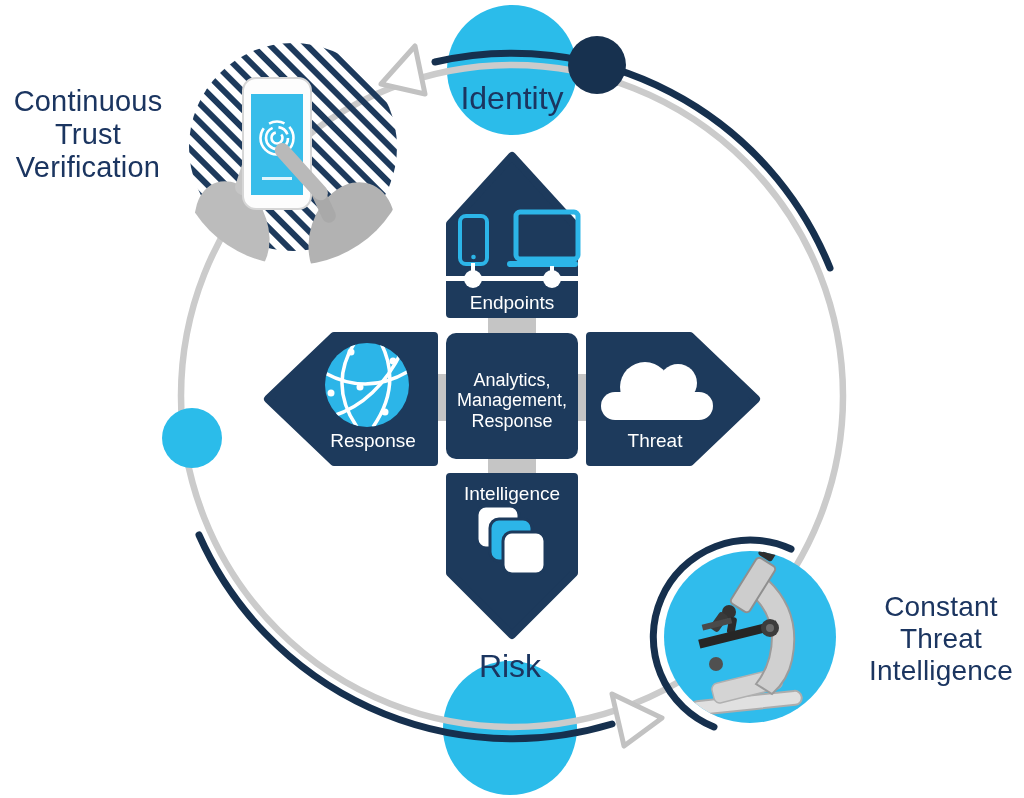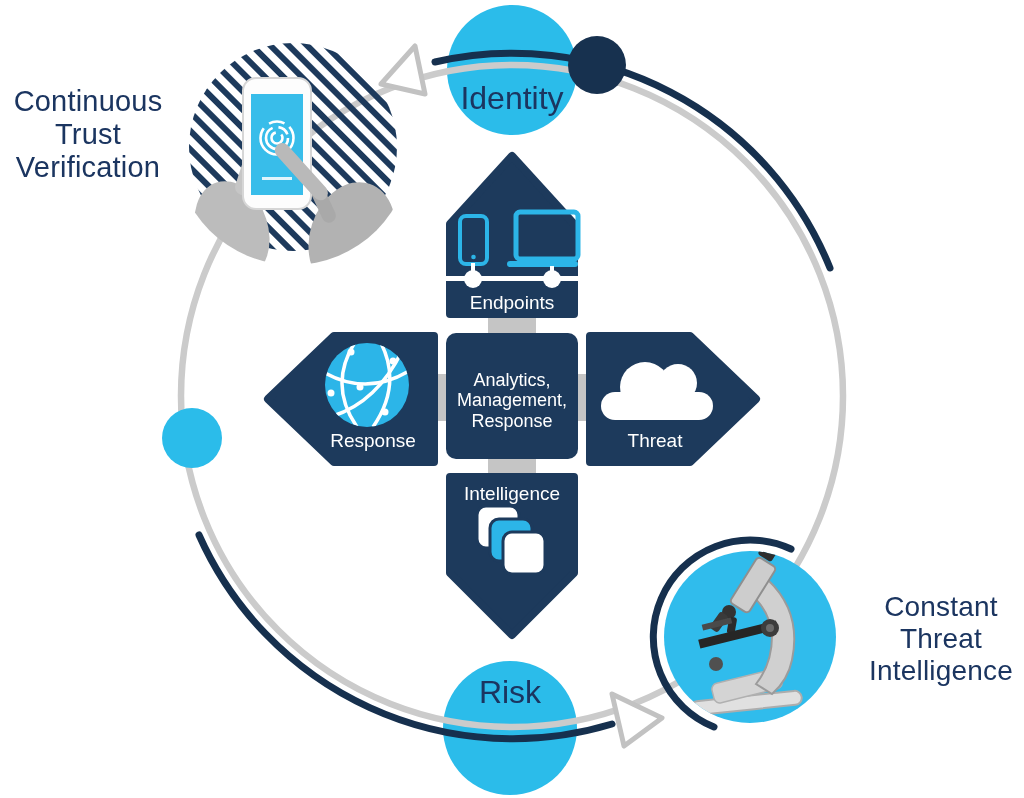--- a/index.html
+++ b/index.html
@@ -8,21 +8,21 @@
     font-family:"Liberation Sans", sans-serif;overflow:hidden;
   }
   #art{position:absolute;left:0;top:0;}
   .lbl{position:absolute;white-space:pre-line;text-align:center;line-height:1.14;}
   .lbl-big{color:#1b3560;font-size:29px;font-weight:400;letter-spacing:.2px;}
   .lbl-node{color:#1b3560;font-size:32px;font-weight:400;}
   .lbl-white{color:#ffffff;font-size:19px;font-weight:400;text-align:center;}
   .ctv{left:0px;top:85px;width:176px;}
   .cti{left:855px;top:591px;width:172px;font-size:28px;}
   .identity{left:432px;top:80px;width:160px;}
-  .risk{left:430px;top:674px;width:160px;}
+  .risk{left:430px;top:648px;width:160px;}
   .endpoints{left:446px;top:292px;width:132px;}
   .network{left:310px;top:430px;width:126px;}
   .cloud{left:592px;top:430px;width:126px;}
   .applications{left:446px;top:483px;width:132px;}
   .centerbox{left:446px;top:370px;width:132px;font-size:18px;line-height:1.13;}
 </style>
 </head>
 <body>
 
 <div id="stage">

